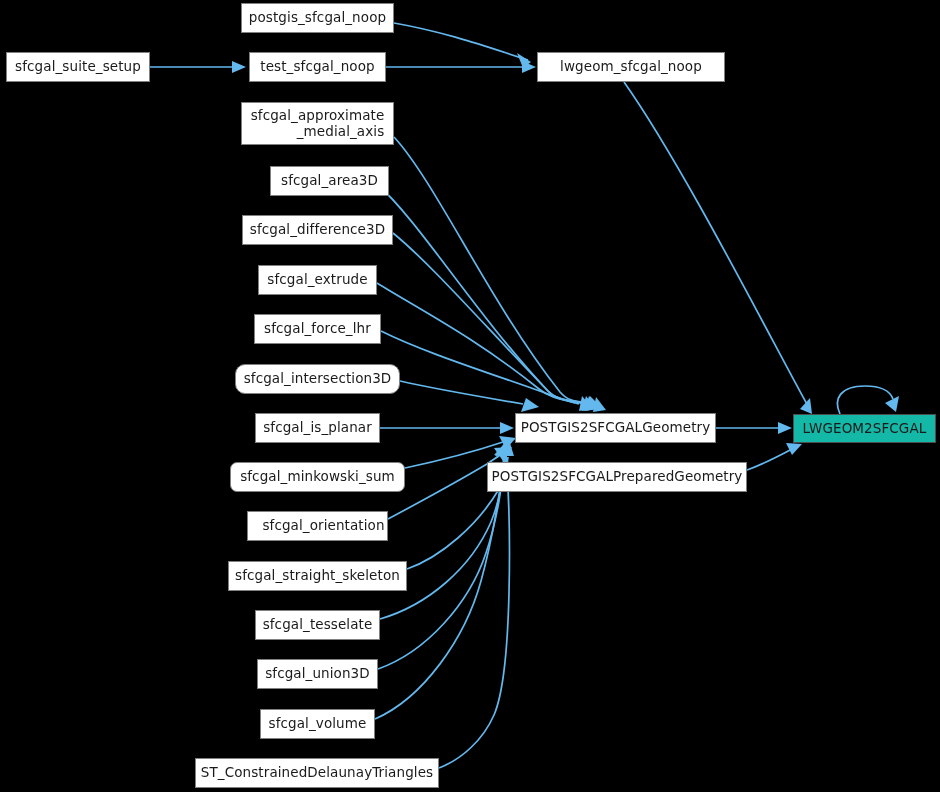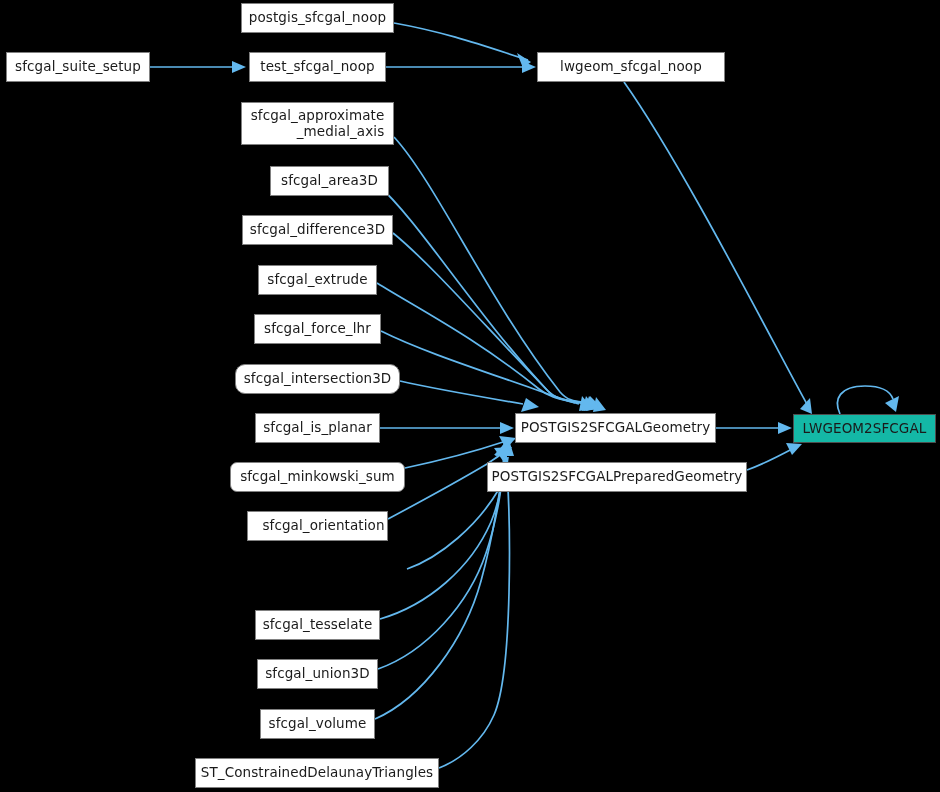--- a/index.html
+++ b/index.html
@@ -110,20 +110,21 @@
     <div class="node" style="left: 241px; top: 102px; width: 153px; height: 43px;"><span>sfcgal_approximate
 _medial_axis</span></div>
     <div class="node" style="left: 258px; top: 166px; width: 119px; height: 30px; margin-left: 12px;"><span>sfcgal_area3D</span></div>
     <div class="node" style="left: 242px; top: 215px; width: 151px; height: 30px;"><span>sfcgal_difference3D</span></div>
     <div class="node" style="left: 258px; top: 265px; width: 119px; height: 30px;"><span>sfcgal_extrude</span></div>
     <div class="node" style="left: 254px; top: 314px; width: 127px; height: 30px;"><span>sfcgal_force_lhr</span></div>
     <div class="node" style="left: 235px; top: 364px; width: 165px; height: 30px; border-radius: 10px;"><span>sfcgal_intersection3D</span></div>
     <div class="node" style="left: 255px; top: 413px; width: 125px; height: 30px;"><span>sfcgal_is_planar</span></div>
     <div class="node" style="left: 230px; top: 462px; width: 175px; height: 30px; border-radius: 7px;"><span>sfcgal_minkowski_sum</span></div>
     <div class="node" style="left: 247px; top: 511px; width: 141px; height: 30px; padding-left: 12px;"><span>sfcgal_orientation</span></div>
+    <div class="node" style="left: 228px; top: 561px; width: 179px; height: 30px;"><span>sfcgal_straight_skeleton</span></div>
     <div class="node" style="left: 255px; top: 610px; width: 125px; height: 30px;"><span>sfcgal_tesselate</span></div>
     <div class="node" style="left: 257px; top: 659px; width: 121px; height: 30px;"><span>sfcgal_union3D</span></div>
     <div class="node" style="left: 260px; top: 709px; width: 115px; height: 30px;"><span>sfcgal_volume</span></div>
     <div class="node" style="left: 195px; top: 758px; width: 244px; height: 30px;"><span>ST_ConstrainedDelaunayTriangles</span></div>
     <div class="node" style="left: 515px; top: 413px; width: 201px; height: 30px;"><span>POSTGIS2SFCGALGeometry</span></div>
     <div class="node" style="left: 487px; top: 462px; width: 260px; height: 30px;"><span>POSTGIS2SFCGALPreparedGeometry</span></div>
     <div class="node hl" style="left: 793px; top: 414px; width: 143px; height: 29px;"><span>LWGEOM2SFCGAL</span></div>
   </div>
 
 </body></html>

